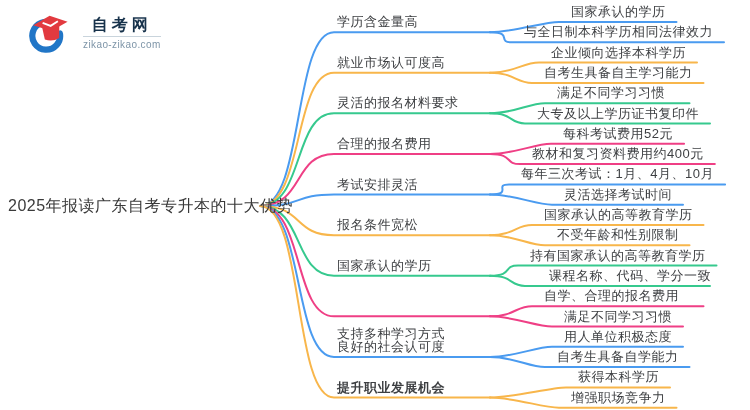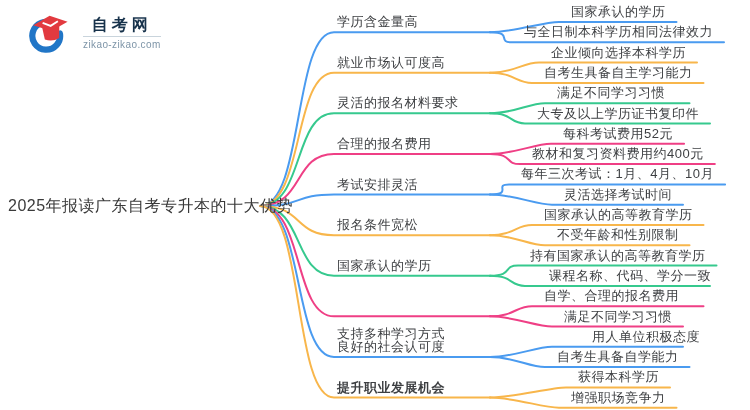--- a/index.html
+++ b/index.html
@@ -98,19 +98,19 @@
       <div class="node-label" style="left: 337px; top: 217.15px;">报名条件宽松</div>
       <div class="node-label" style="left: 544px; top: 207px;">国家承认的高等教育学历</div>
       <div class="node-label" style="left: 557px; top: 227.3px;">不受年龄和性别限制</div>
       <div class="node-label" style="left: 337px; top: 257.75px;">国家承认的学历</div>
       <div class="node-label" style="left: 530px; top: 247.6px;">持有国家承认的高等教育学历</div>
       <div class="node-label" style="left: 537px; top: 267.9px; margin-left: 12px;">课程名称、代码、学分一致</div>
       <div class="node-label" style="left: 337px; top: 298.35px; margin-top: 28px;">支持多种学习方式</div>
       <div class="node-label" style="left: 544px; top: 288.2px;">自学、合理的报名费用</div>
       <div class="node-label" style="left: 564px; top: 308.5px;">满足不同学习习惯</div>
       <div class="node-label" style="left: 337px; top: 338.95px;">良好的社会认可度</div>
-      <div class="node-label" style="left: 592px; top: 328.8px;">用人单位积极态度</div>
+      <div class="node-label" style="left: 564px; top: 328.8px;">用人单位积极态度</div>
       <div class="node-label" style="left: 557px; top: 349.1px;">自考生具备自学能力</div>
       <div class="node-label" style="left: 337px; top: 379.55px; font-weight: bold;">提升职业发展机会</div>
       <div class="node-label" style="left: 578px; top: 369.4px;">获得本科学历</div>
       <div class="node-label" style="left: 571px; top: 389.7px;">增强职场竞争力</div>
     </div>
 </div>
 
 </body></html>

